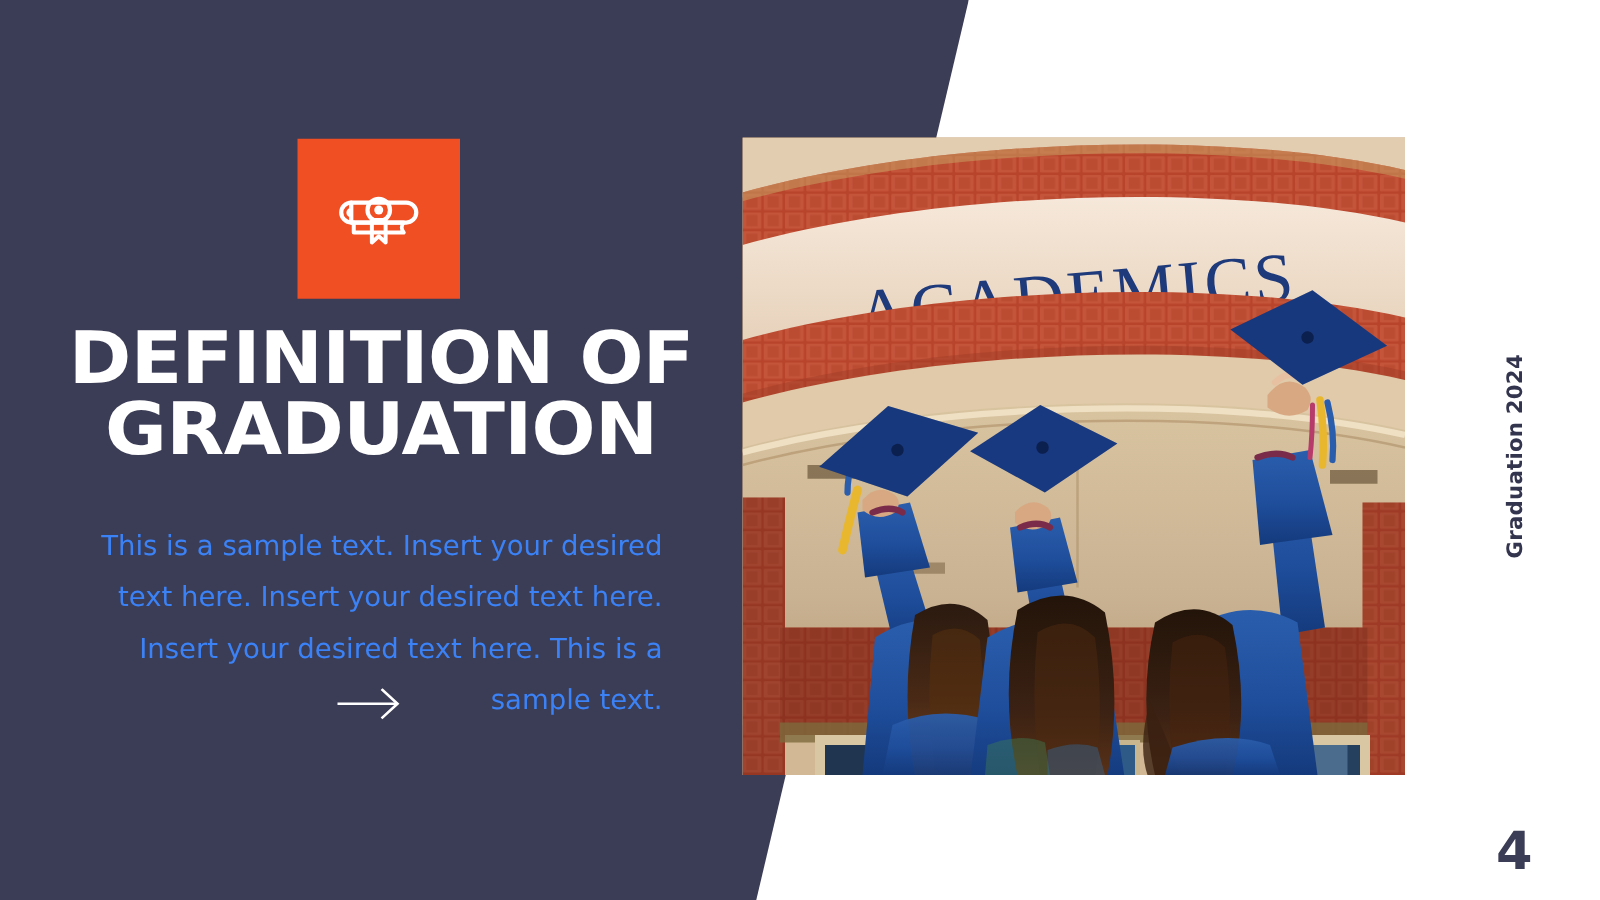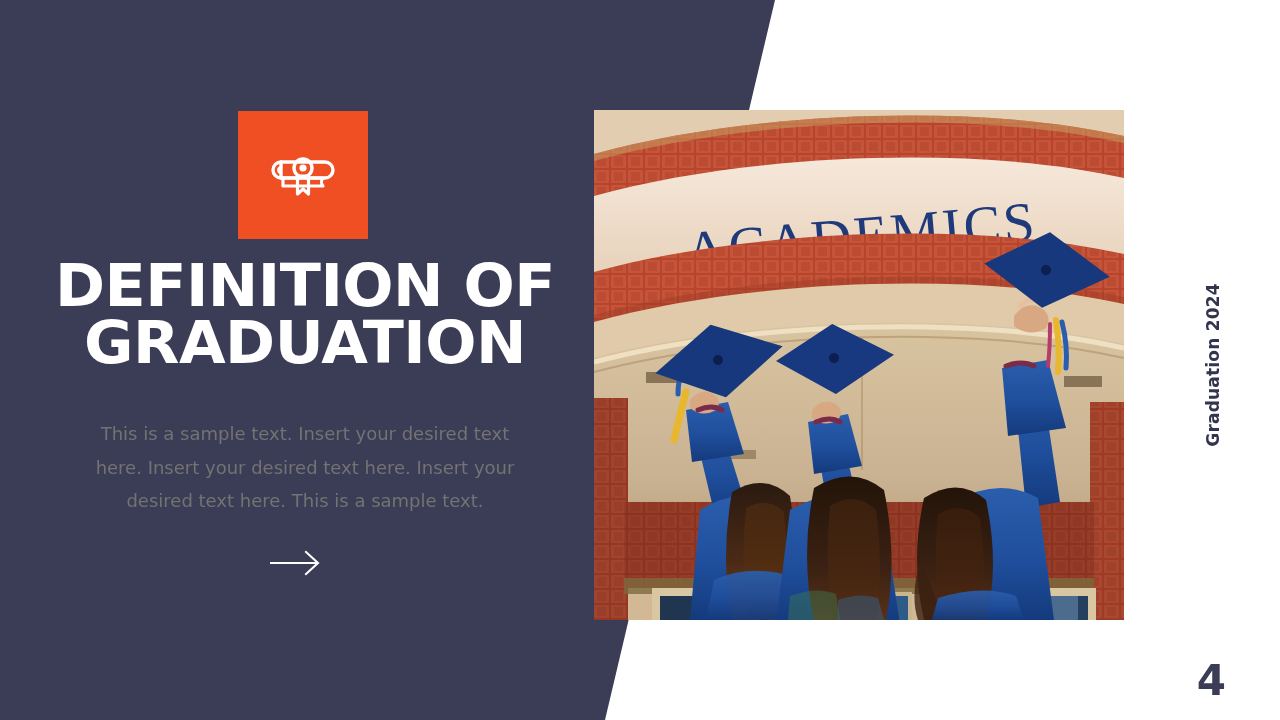--- a/index.html
+++ b/index.html
@@ -52,24 +52,24 @@
     text-transform:uppercase;
     transform:scaleX(1.04);
     transform-origin:center top;
   }
 
   
   .body-text {
     position:absolute;
     left:80px; top:417px;
     width:450px;
-    text-align:center;
-    color:#737373;
+    text-align:right;
+    color:#3b82f6;
     font-family:"DejaVu Sans", sans-serif;
-    font-size:18px;
+    font-size:22px;
     line-height:1.87;
     font-weight:400;
   }
 
   
   .arrow-link {
     position:absolute;
     left:262px; top:545px;
     width:66px; height:40px;
     display:flex; align-items:center; justify-content:center;

